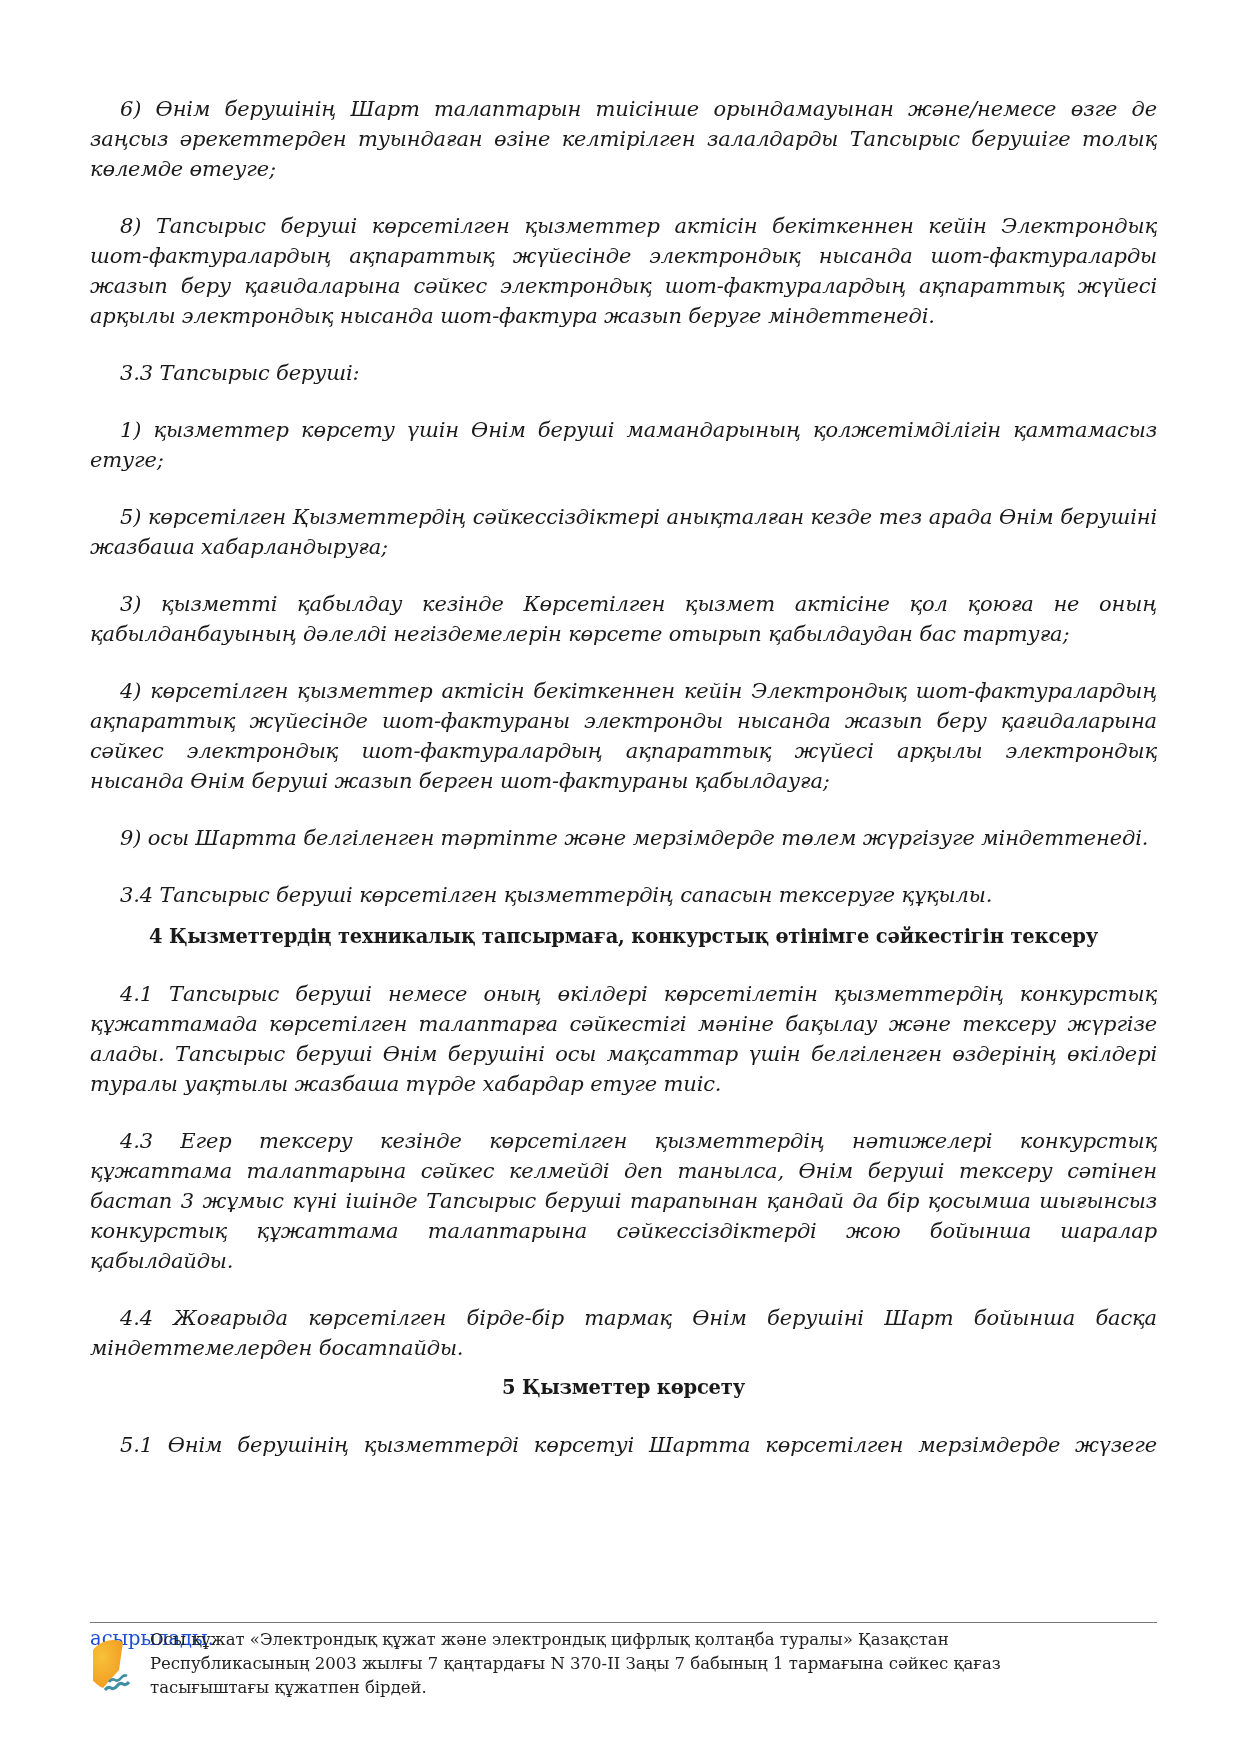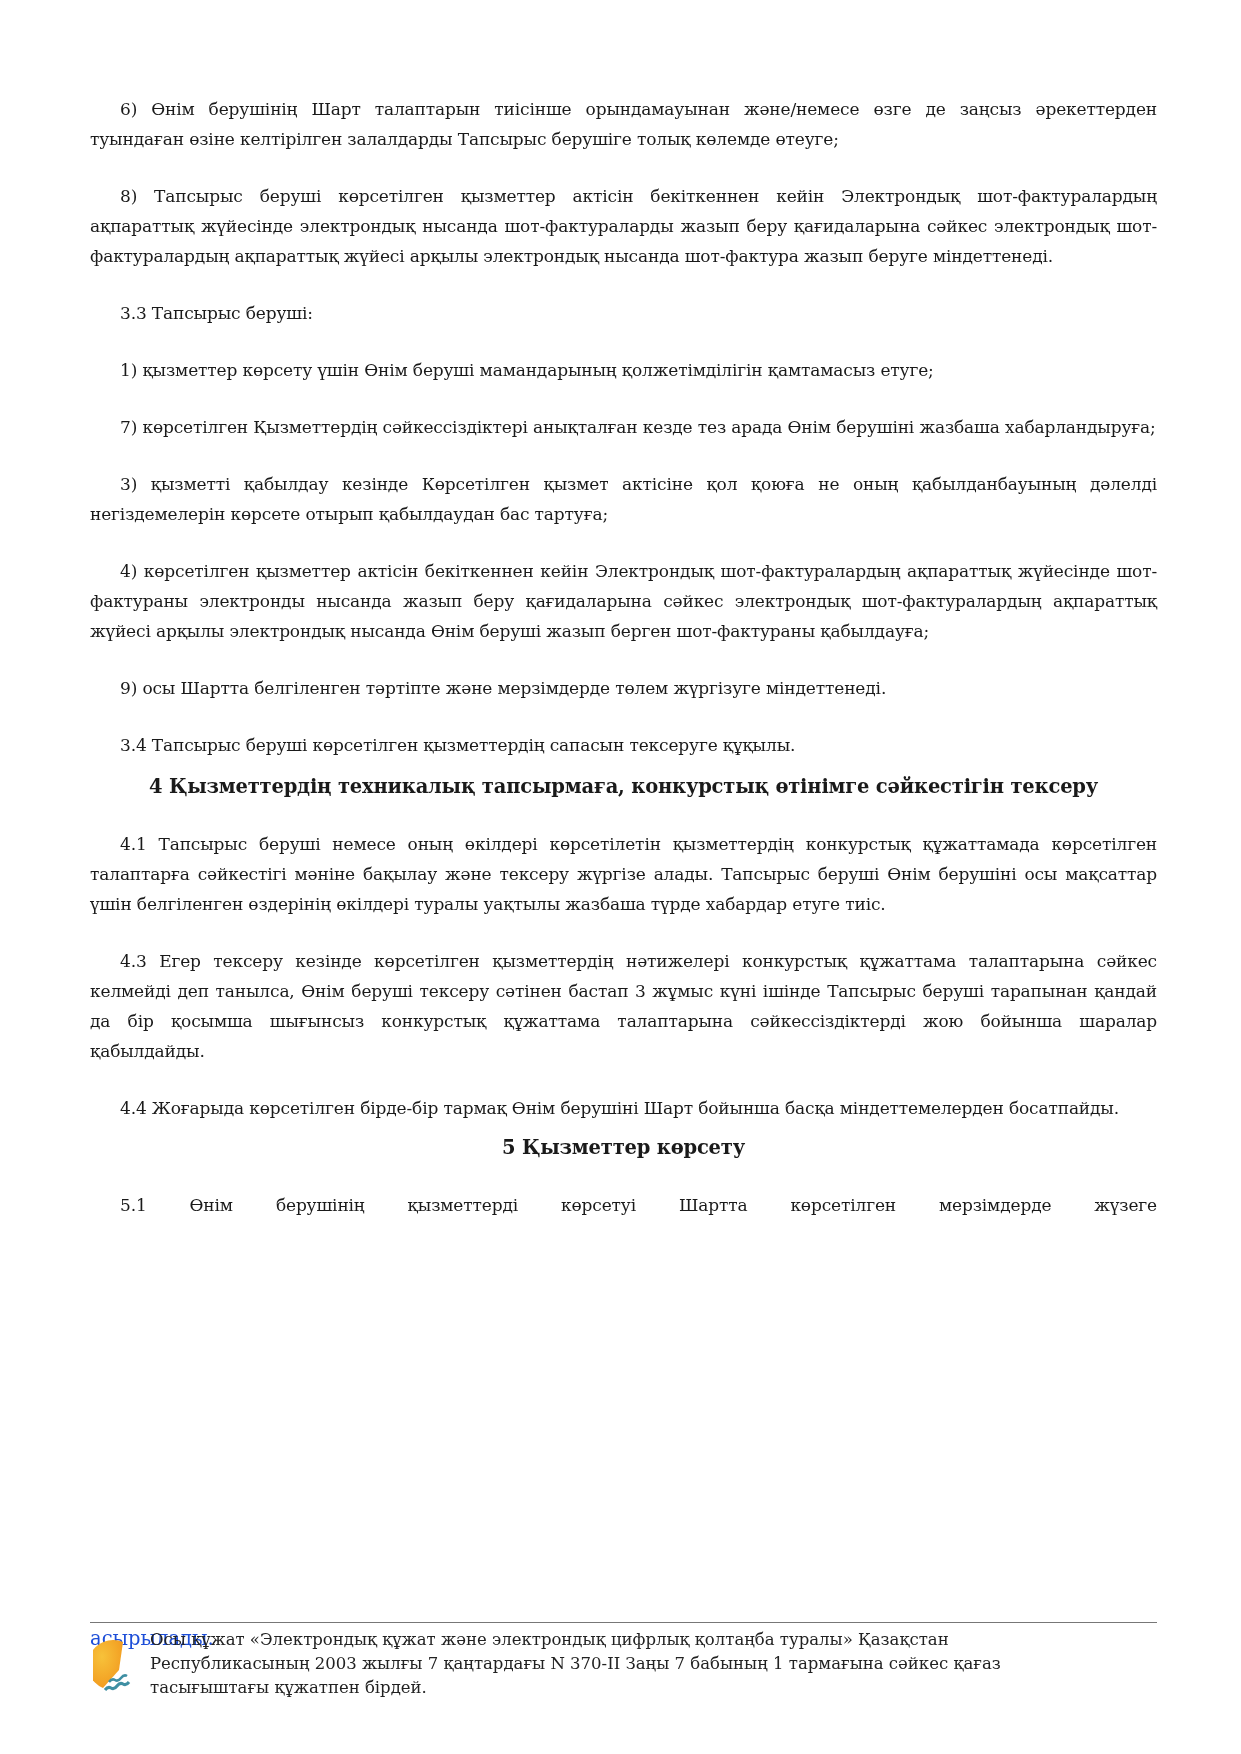--- a/index.html
+++ b/index.html
@@ -15,26 +15,27 @@
       font-family: "DejaVu Serif", serif;
       color: #1a1a1a;
     }
     .page {
       position: absolute;
       left: 90px;
       top: 94px;
       width: 1067px;
     }
     .para {
-      font-size: 17px;
+      font-size: 21px;
       line-height: 30px;
       text-align: justify;
       text-indent: 30px;
       margin: 0 0 27px 0;
       letter-spacing: -0.15px;
+      font-style: italic;
     }
     .para.tight { margin-bottom: 10px; }
     .heading {
       font-weight: bold;
       font-size: 19.5px;
       line-height: 30px;
       text-align: center;
       margin: 0 0 27px 0;
       letter-spacing: -0.2px;
     }
@@ -79,21 +80,21 @@
     }
   </style>
 </head>
 <body>
 
 <div class="page">
   <p class="para">6) Өнім берушінің Шарт талаптарын тиісінше орындамауынан және/немесе өзге де заңсыз әрекеттерден туындаған өзіне келтірілген залалдарды Тапсырыс берушіге толық көлемде өтеуге;</p>
   <p class="para">8) Тапсырыс беруші көрсетілген қызметтер актісін бекіткеннен кейін Электрондық шот-фактуралардың ақпараттық жүйесінде электрондық нысанда шот-фактураларды жазып беру қағидаларына сәйкес электрондық шот-фактуралардың ақпараттық жүйесі арқылы электрондық нысанда шот-фактура жазып беруге міндеттенеді.</p>
   <p class="para">3.3 Тапсырыс беруші:</p>
   <p class="para">1) қызметтер көрсету үшін Өнім беруші мамандарының қолжетімділігін қамтамасыз етуге;</p>
-  <p class="para">7) көрсетілген Қызметтердің сәйкессіздіктері анықталған кезде тез арада Өнім берушіні жазбаша хабарландыруға;</p>
+  <p class="para">5) көрсетілген Қызметтердің сәйкессіздіктері анықталған кезде тез арада Өнім берушіні жазбаша хабарландыруға;</p>
   <p class="para">3) қызметті қабылдау кезінде Көрсетілген қызмет актісіне қол қоюға не оның қабылданбауының дәлелді негіздемелерін көрсете отырып қабылдаудан бас тартуға;</p>
   <p class="para">4) көрсетілген қызметтер актісін бекіткеннен кейін Электрондық шот-фактуралардың ақпараттық жүйесінде шот-фактураны электронды нысанда жазып беру қағидаларына сәйкес электрондық шот-фактуралардың ақпараттық жүйесі арқылы электрондық нысанда Өнім беруші жазып берген шот-фактураны қабылдауға;</p>
   <p class="para">9) осы Шартта белгіленген тәртіпте және мерзімдерде төлем жүргізуге міндеттенеді.</p>
   <p class="para tight">3.4 Тапсырыс беруші көрсетілген қызметтердің сапасын тексеруге құқылы.</p>
 
   <h2 class="heading sec4">4 Қызметтердің техникалық тапсырмаға, конкурстық өтінімге сәйкестігін тексеру</h2>
   <p class="para">4.1 Тапсырыс беруші немесе оның өкілдері көрсетілетін қызметтердің конкурстық құжаттамада көрсетілген талаптарға сәйкестігі мәніне бақылау және тексеру жүргізе алады. Тапсырыс беруші Өнім берушіні осы мақсаттар үшін белгіленген өздерінің өкілдері туралы уақтылы жазбаша түрде хабардар етуге тиіс.</p>
   <p class="para">4.3 Егер тексеру кезінде көрсетілген қызметтердің нәтижелері конкурстық құжаттама талаптарына сәйкес келмейді деп танылса, Өнім беруші тексеру сәтінен бастап 3 жұмыс күні ішінде Тапсырыс беруші тарапынан қандай да бір қосымша шығынсыз конкурстық құжаттама талаптарына сәйкессіздіктерді жою бойынша шаралар қабылдайды.</p>
   <p class="para tight">4.4 Жоғарыда көрсетілген бірде-бір тармақ Өнім берушіні Шарт бойынша басқа міндеттемелерден босатпайды.</p>
 

